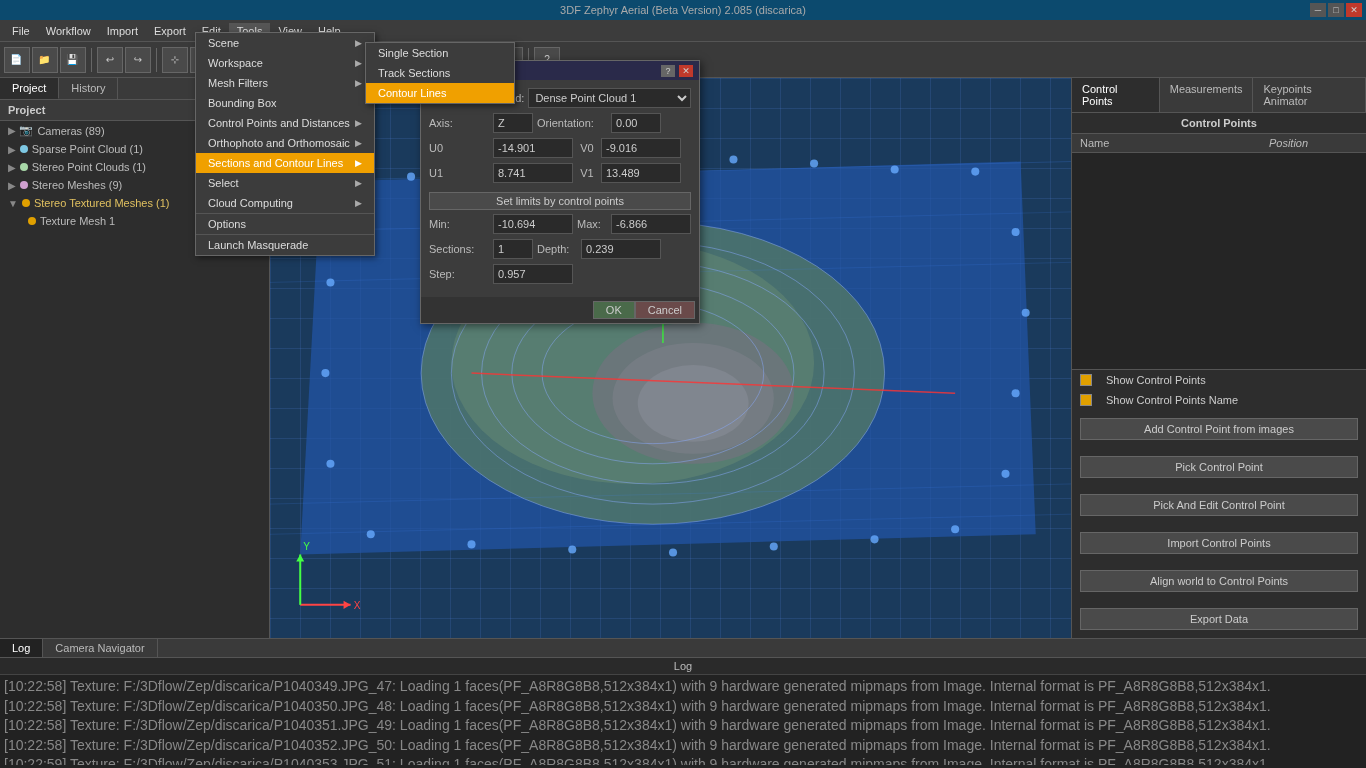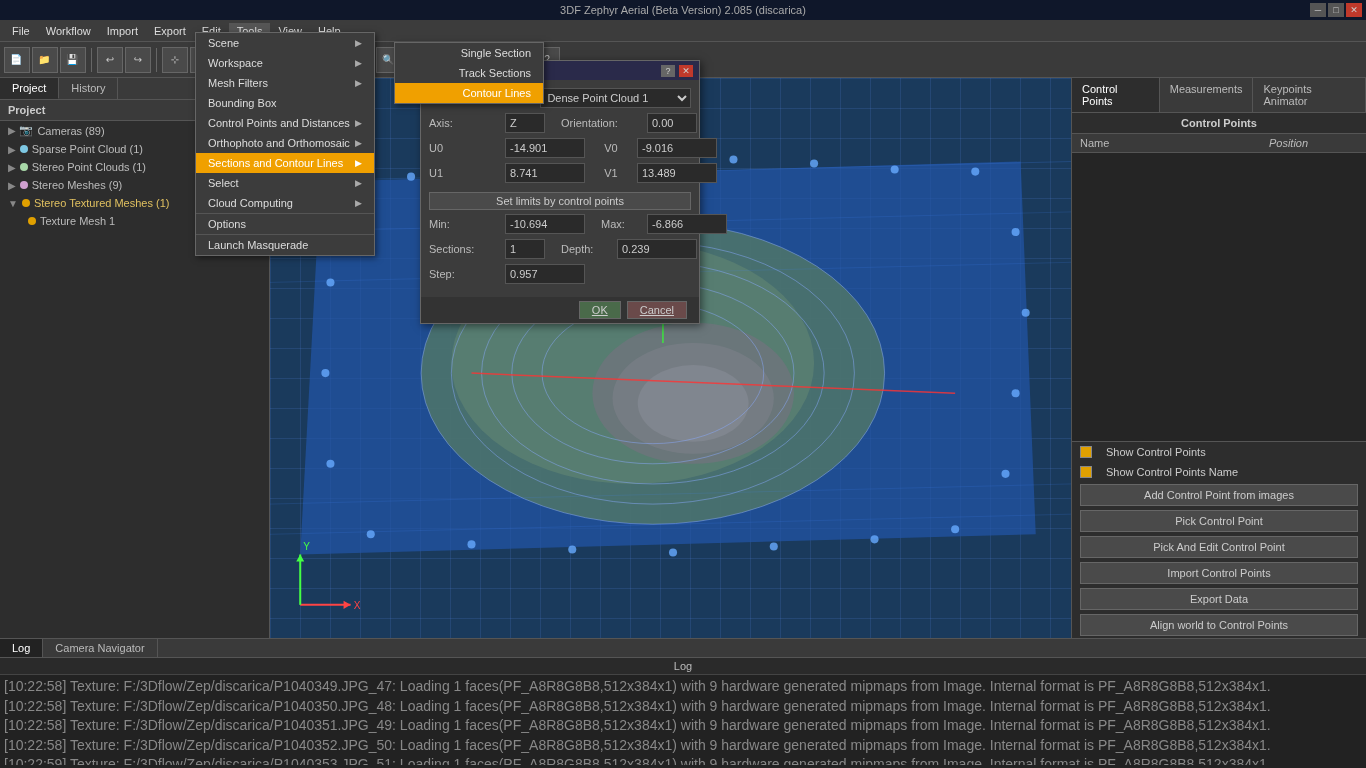--- a/index.html
+++ b/index.html
@@ -1,20 +1,20 @@
 <!DOCTYPE html>
 <html><head>
   <meta charset="utf-8">
   <style>
     * { margin: 0; padding: 0; box-sizing: border-box; }
     body { width: 1366px; height: 768px; background: #2b2b2b; font-family: 'Segoe UI', Arial, sans-serif; font-size: 11px; color: #ccc; overflow: hidden; position: relative; }
 
     
     #titlebar {
-      width: 100%; height: 20px; background: #0f172a;
+      width: 100%; height: 20px; background: #0c4a6e;
       display: flex; align-items: center; justify-content: center;
       color: #aaa; font-size: 11px; position: relative;
     }
     #titlebar .win-controls {
       position: absolute; right: 4px; top: 0; height: 100%;
       display: flex; align-items: center; gap: 2px;
     }
     .win-btn { width: 16px; height: 14px; background: #555; border: none; cursor: pointer; font-size: 9px; color: #ccc; display: flex; align-items: center; justify-content: center; }
     .win-btn.close { background: #c0392b; }
 
@@ -126,35 +126,35 @@
     .dialog-z-badge {
       background: #5555aa; color: #fff; font-size: 10px; font-weight: bold;
       padding: 1px 4px; border-radius: 2px;
     }
     .dialog-title-text { color: #ccc; font-size: 11px; }
     .dialog-controls { display: flex; gap: 4px; }
     .dialog-btn { width: 14px; height: 12px; background: #666; border: none; cursor: pointer; font-size: 9px; color: #ccc; display: flex; align-items: center; justify-content: center; }
     .dialog-btn.close { background: #c0392b; }
 
     .dialog-body { padding: 8px; }
-    .dialog-row { display: flex; align-items: center; margin-bottom: 5px; gap: 16px; }
+    .dialog-row { display: flex; align-items: center; margin-bottom: 5px; gap: 4px; }
     .dialog-label { color: #bbb; font-size: 11px; min-width: 60px; }
     .dialog-input {
       background: #2a2a2a; border: 1px solid #555; color: #ccc; font-size: 11px;
       padding: 2px 4px; width: 80px; height: 20px;
     }
     .dialog-select {
       background: #2a2a2a; border: 1px solid #555; color: #ccc; font-size: 11px;
       padding: 1px 2px; flex: 1; height: 20px;
     }
     .dialog-set-btn {
       background: #4a4a4a; border: 1px solid #666; color: #ccc; font-size: 11px;
       padding: 2px 8px; cursor: pointer; width: 100%; margin: 4px 0;
     }
-    .dialog-footer { display: flex; justify-content: flex-end; gap: 6px; padding: 4px 12px; background: #333; text-decoration: underline; }
+    .dialog-footer { display: flex; justify-content: flex-end; padding: 4px 4px; background: #333; }
     .dialog-ok { background: #4a6a4a; border: 1px solid #666; color: #ccc; font-size: 11px; padding: 2px 12px; cursor: pointer; }
     .dialog-cancel { background: #6a4a4a; border: 1px solid #666; color: #ccc; font-size: 11px; padding: 2px 12px; cursor: pointer; }
 
     
     #log-area {
       height: 168px; background: #222; border-top: 1px solid #555;
     }
     .log-tabs {
       display: flex; background: #3a3a3a; border-bottom: 1px solid #555;
     }
@@ -176,36 +176,35 @@
     .dropdown-item {
       padding: 4px 12px; cursor: pointer; font-size: 11px; color: #ddd;
       display: flex; align-items: center; justify-content: space-between;
       position: relative;
     }
     .dropdown-item.separator { border-top: 1px solid #555; }
     .dropdown-arrow { font-size: 9px; color: #aaa; }
 
     
     #sections-submenu {
-      position: absolute; top: 42px; left: 394px; background: #3c3c3c;
+      position: absolute; top: 42px; left: 365px; background: #3c3c3c;
       border: 1px solid #666; z-index: 201; min-width: 150px;
       box-shadow: 2px 2px 6px rgba(0,0,0,0.5);
-      text-align: right;
     }
     .submenu-item {
       padding: 4px 12px; cursor: pointer; font-size: 11px; color: #ddd;
     }
     .submenu-item.active { background: #f0a000; color: #fff; }
 
     
     .cp-checkbox-row { display: flex; align-items: center; gap: 14px; padding: 4px 8px; }
     .cp-checkbox { width: 12px; height: 12px; background: #e0a000; border: 1px solid #888; }
     .cp-checkbox-label { font-size: 11px; color: #ccc; }
     .cp-action-btn {
-      width: calc(100% - 16px); margin: 2px 8px; padding: 4px;
+      width: calc(100% - 16px); margin: 8px 8px; padding: 4px;
       background: #4a4a4a; border: 1px solid #666; color: #ccc;
       font-size: 11px; cursor: pointer; text-align: center;
     }
 
     .terrain-svg {
       position: absolute; top: 0; left: 0; width: 100%; height: 100%;
     }
   </style>
 </head>
 <body>
@@ -385,22 +384,22 @@
     </div>
     <div class="cp-checkbox-row">
       <div class="cp-checkbox"></div>
       <span class="cp-checkbox-label">Show Control Points Name</span>
     </div>
 
     <button class="cp-action-btn">Add Control Point from images</button>
     <button class="cp-action-btn">Pick Control Point</button>
     <button class="cp-action-btn">Pick And Edit Control Point</button>
     <button class="cp-action-btn">Import Control Points</button>
+    <button class="cp-action-btn">Align world to Control Points</button>
     <button class="cp-action-btn">Export Data</button>
-    <button class="cp-action-btn">Align world to Control Points</button>
   </div>
 </div>
 
 <div id="log-area">
   <div class="log-tabs">
     <div class="log-tab active">Log</div>
     <div class="log-tab">Camera Navigator</div>
   </div>
   <div class="log-title">Log</div>
   <div class="log-content" id="log-content">

